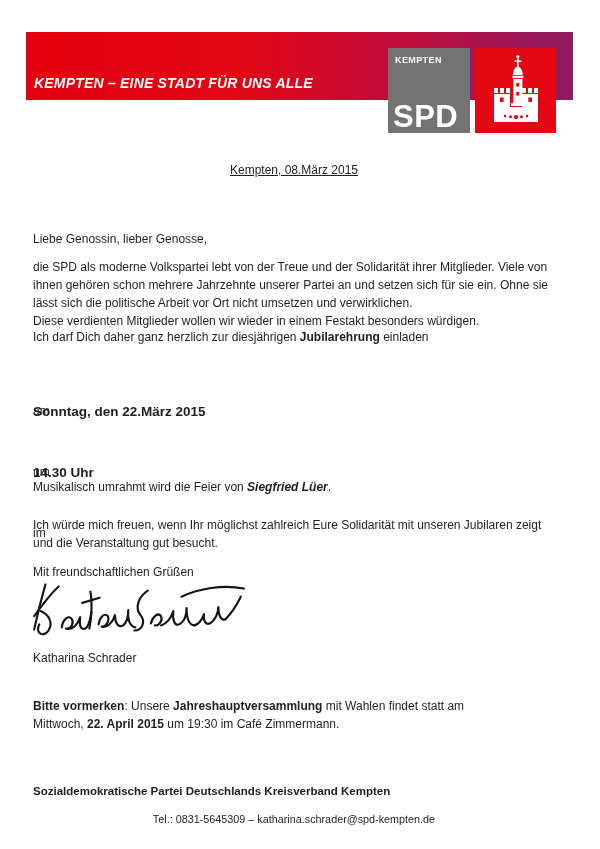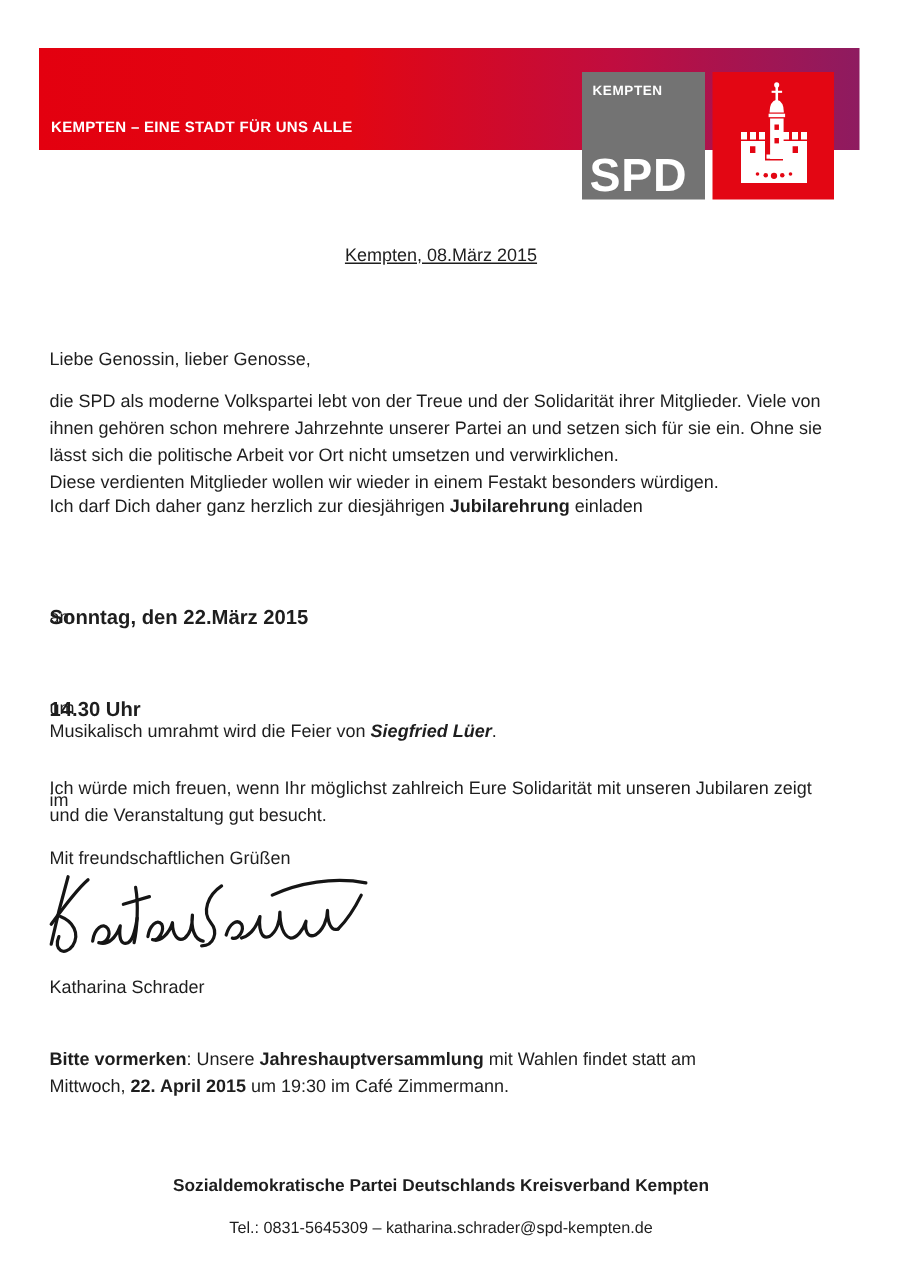--- a/index.html
+++ b/index.html
@@ -11,22 +11,22 @@
     color:#1e1e1e;
     overflow:hidden;
   }
   
   .banner{
     position:absolute;left:26px;top:32px;width:547px;height:68px;
     background:linear-gradient(90deg,#e3000f 0%,#e20613 38%,#c00d3f 70%,#8e1b60 100%);
   }
   .slogan{
     position:absolute;left:8px;bottom:9px;
-    color:#ffffff;font-weight:bold;
-    font-size:10px;letter-spacing:.2px;white-space:nowrap;
+    color:#ffffff;font-style:italic;font-weight:bold;
+    font-size:14px;letter-spacing:.2px;white-space:nowrap;
   }
   .spd-box{
     position:absolute;left:388px;top:48px;width:82px;height:85px;
     background:#737373;color:#ffffff;
   }
   .spd-region{position:absolute;top:7px;left:7px;font-size:9px;font-weight:bold;letter-spacing:.4px;}
   .spd-word{position:absolute;bottom:1px;left:5px;font-size:31px;font-weight:bold;letter-spacing:.5px;line-height:1;}
   .castle-box{
     position:absolute;left:475px;top:48px;width:81px;height:85px;
     background:#e30613;display:flex;align-items:center;justify-content:center;
@@ -48,21 +48,21 @@
   .speech-line1{font-size:12.5px;line-height:16px;}
   .speech-speaker{font-weight:bold;font-size:13.5px;line-height:16px;}
   .speech-halten{font-size:12px;line-height:15px;}
   .music{top:478px;}
   .appeal{top:516px;}
   .closing{top:563px;}
   .signature{position:absolute;left:28px;top:576px;width:220px;height:64px;}
   .signer{top:650px;line-height:17px;}
   .reminder{top:697px;}
   
-  .footer-org{top:784px;font-weight:bold;font-size:11.5px;line-height:14px;text-align:center;}
+  .footer-org{top:784px;font-weight:bold;font-size:11.5px;line-height:14px;text-align:left;}
   .footer-address{top:799px;font-size:10.8px;line-height:14px;text-align:center;}
   .footer-contact{top:812px;font-size:10.8px;line-height:14px;text-align:center;}
 </style>
 </head>
 <body>
 
 <div class="page">
 
   <div class="banner">
     <span class="slogan">KEMPTEN – EINE STADT FÜR UNS ALLE</span>

